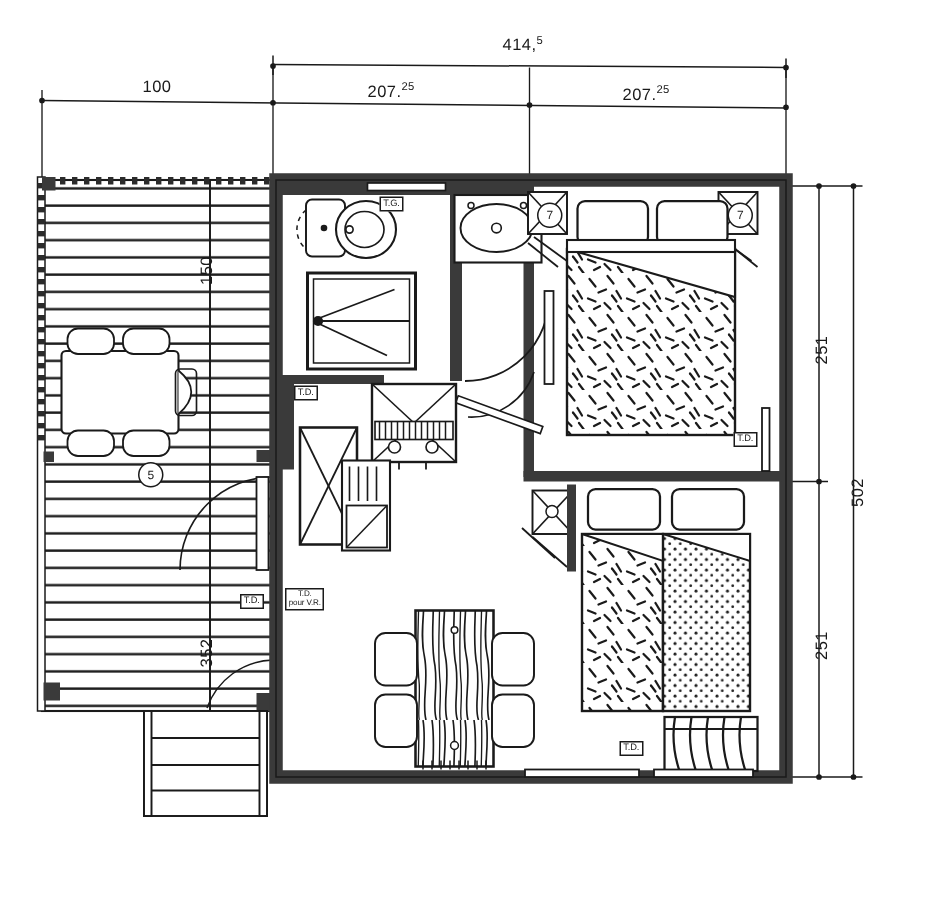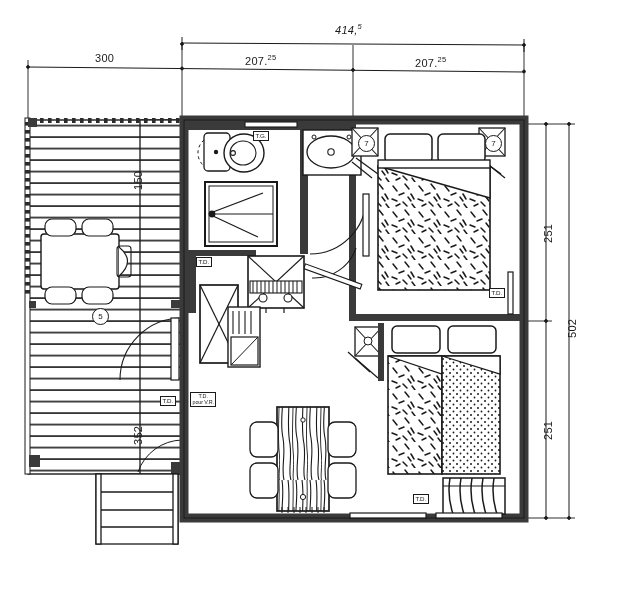--- a/index.html
+++ b/index.html
@@ -352,23 +352,23 @@
   </g>
 
   <g>
     <rect x="350" y="513" width="76" height="5" fill="#fff" stroke="#1a1a1a" stroke-width="1.2"></rect>
     <rect x="436" y="513" width="66" height="5" fill="#fff" stroke="#1a1a1a" stroke-width="1.2"></rect>
   </g>
 </svg>
 
 <div>
   <div class="dimlabel" style="left:95px;top:50px;">
-    <span>300</span><sup></sup>
+    <span>100</span><sup></sup>
   </div>
-  <div class="dimlabel" style="left:335px;top:22px;font-style:italic;">
+  <div class="dimlabel" style="left:335px;top:22px;">
     <span>414,</span><sup>5</sup>
   </div>
   <div class="dimlabel" style="left:245px;top:53px;">
     <span>207.</span><sup>25</sup>
   </div>
   <div class="dimlabel" style="left:415px;top:55px;">
     <span>207.</span><sup>25</sup>
   </div>
 
   <div class="dimlabel vdim" style="left:132px;top:190px;">150</div>

